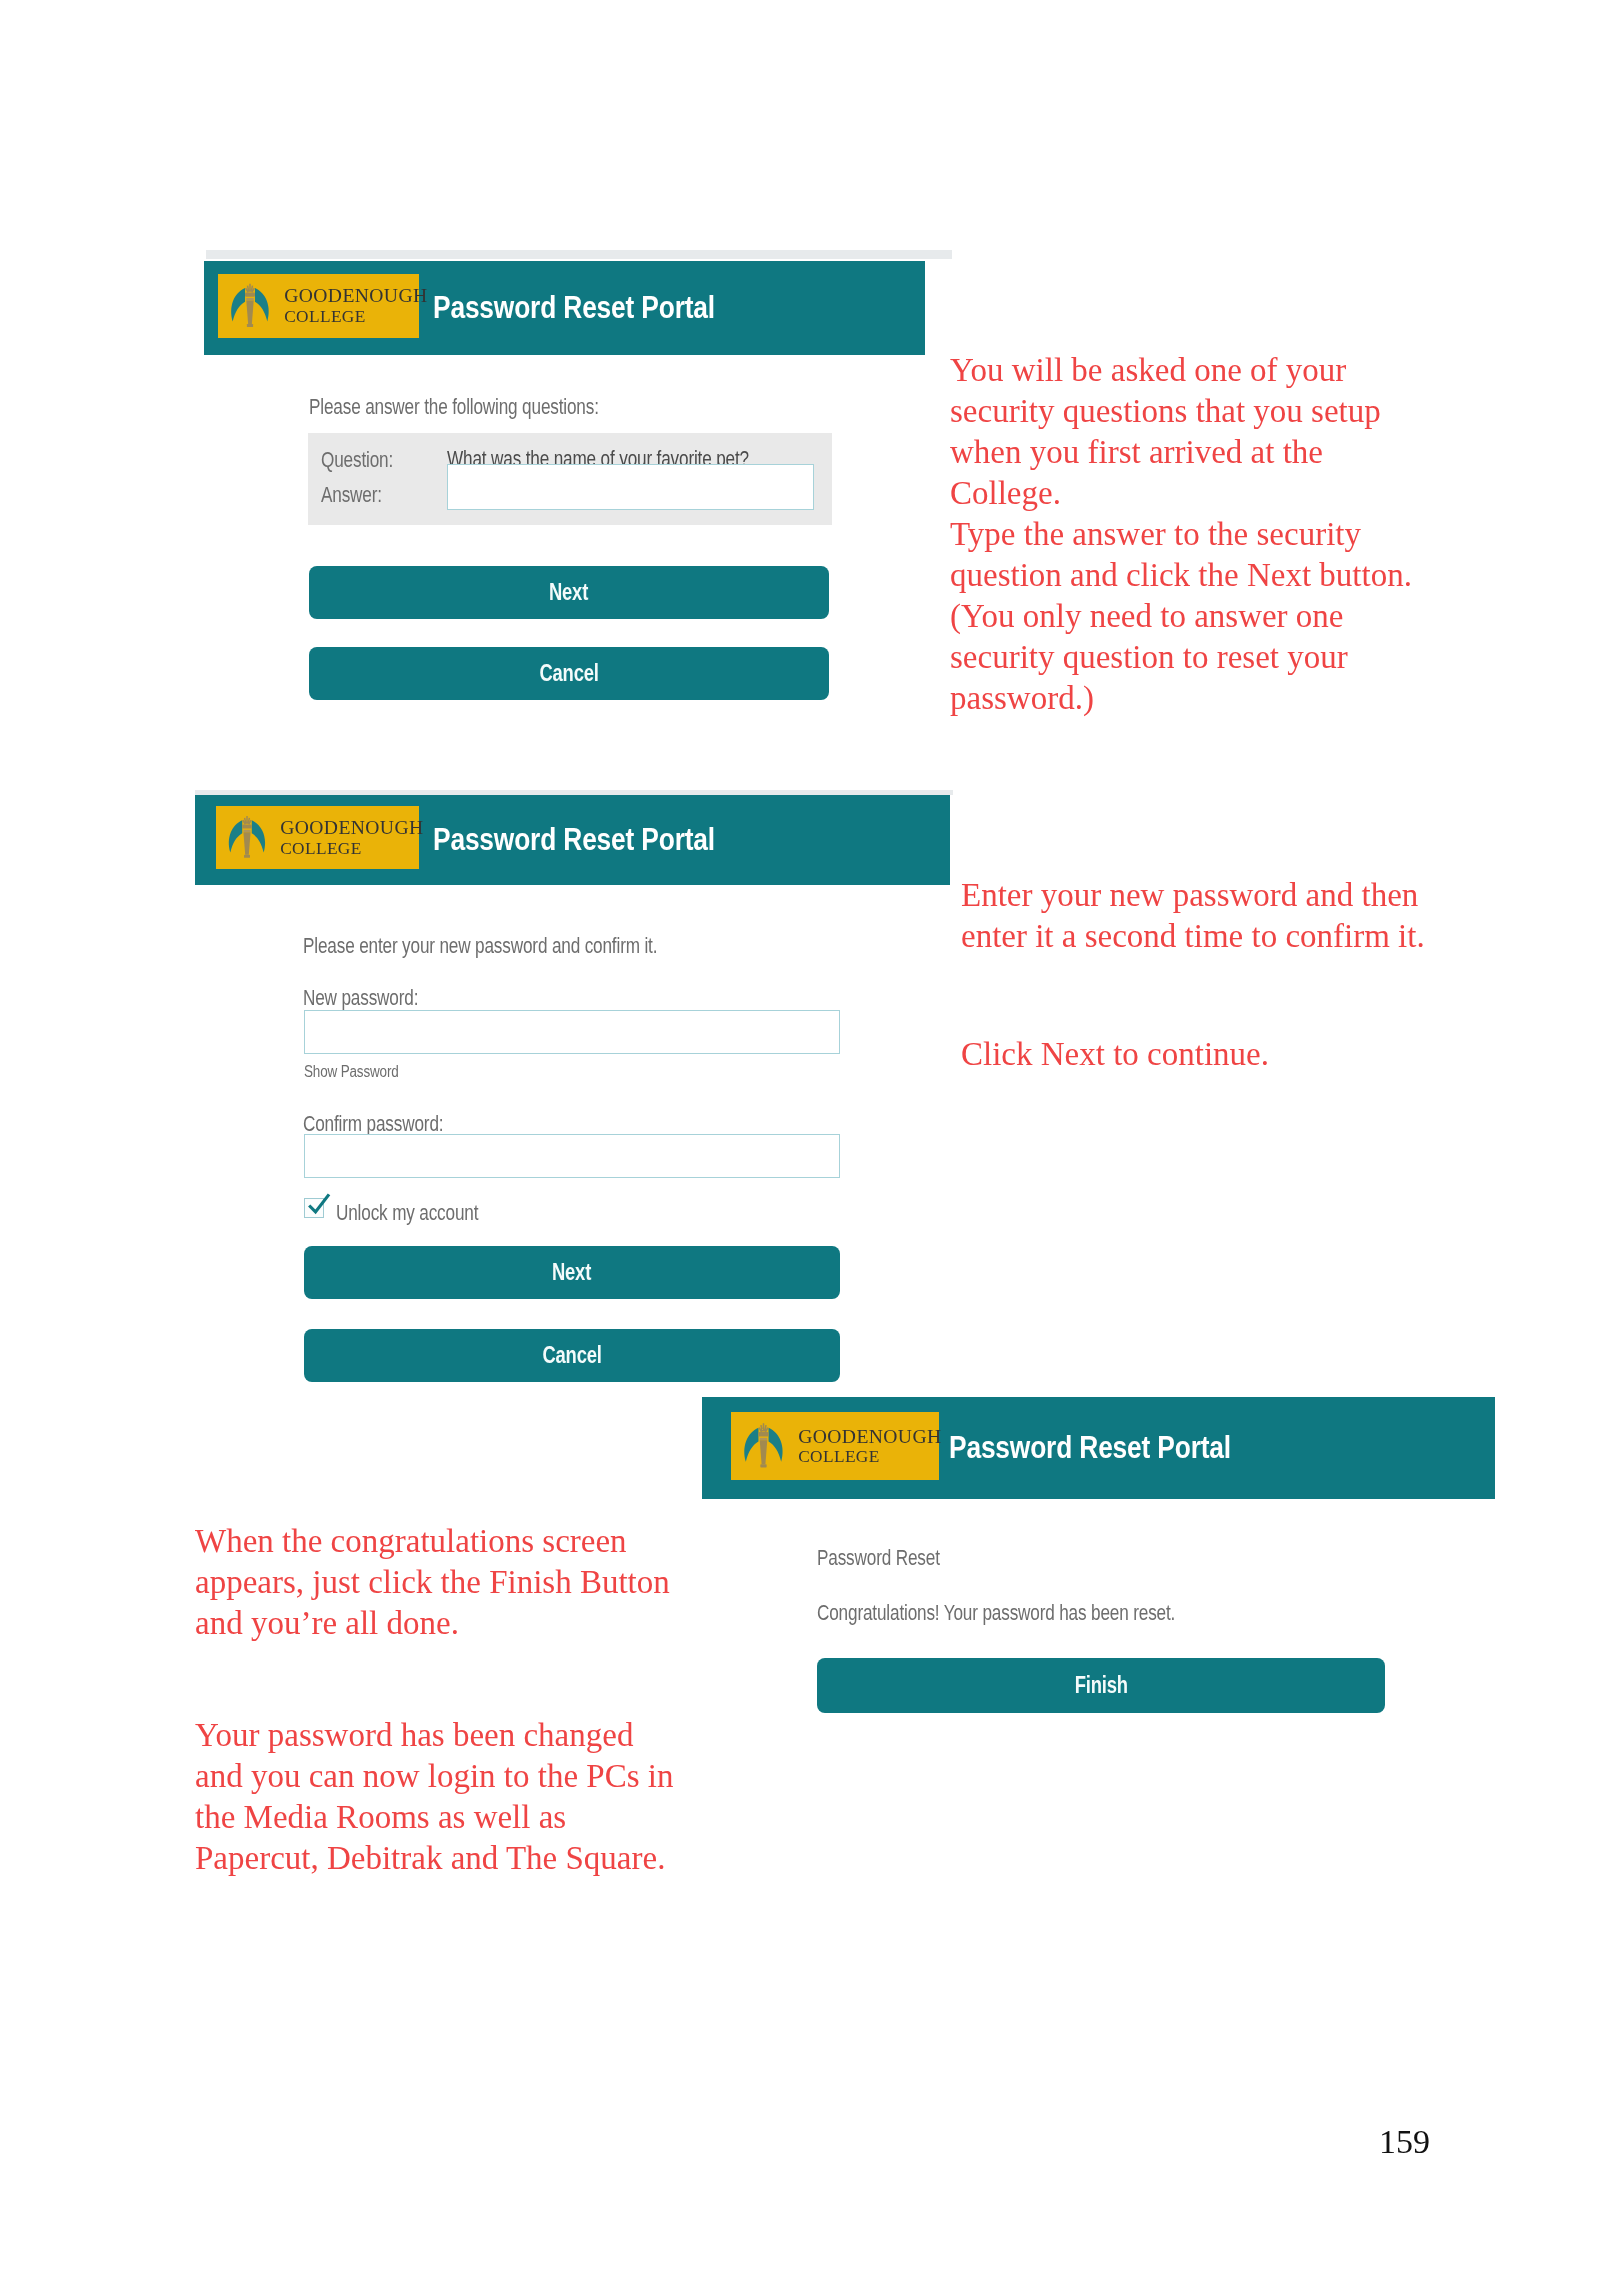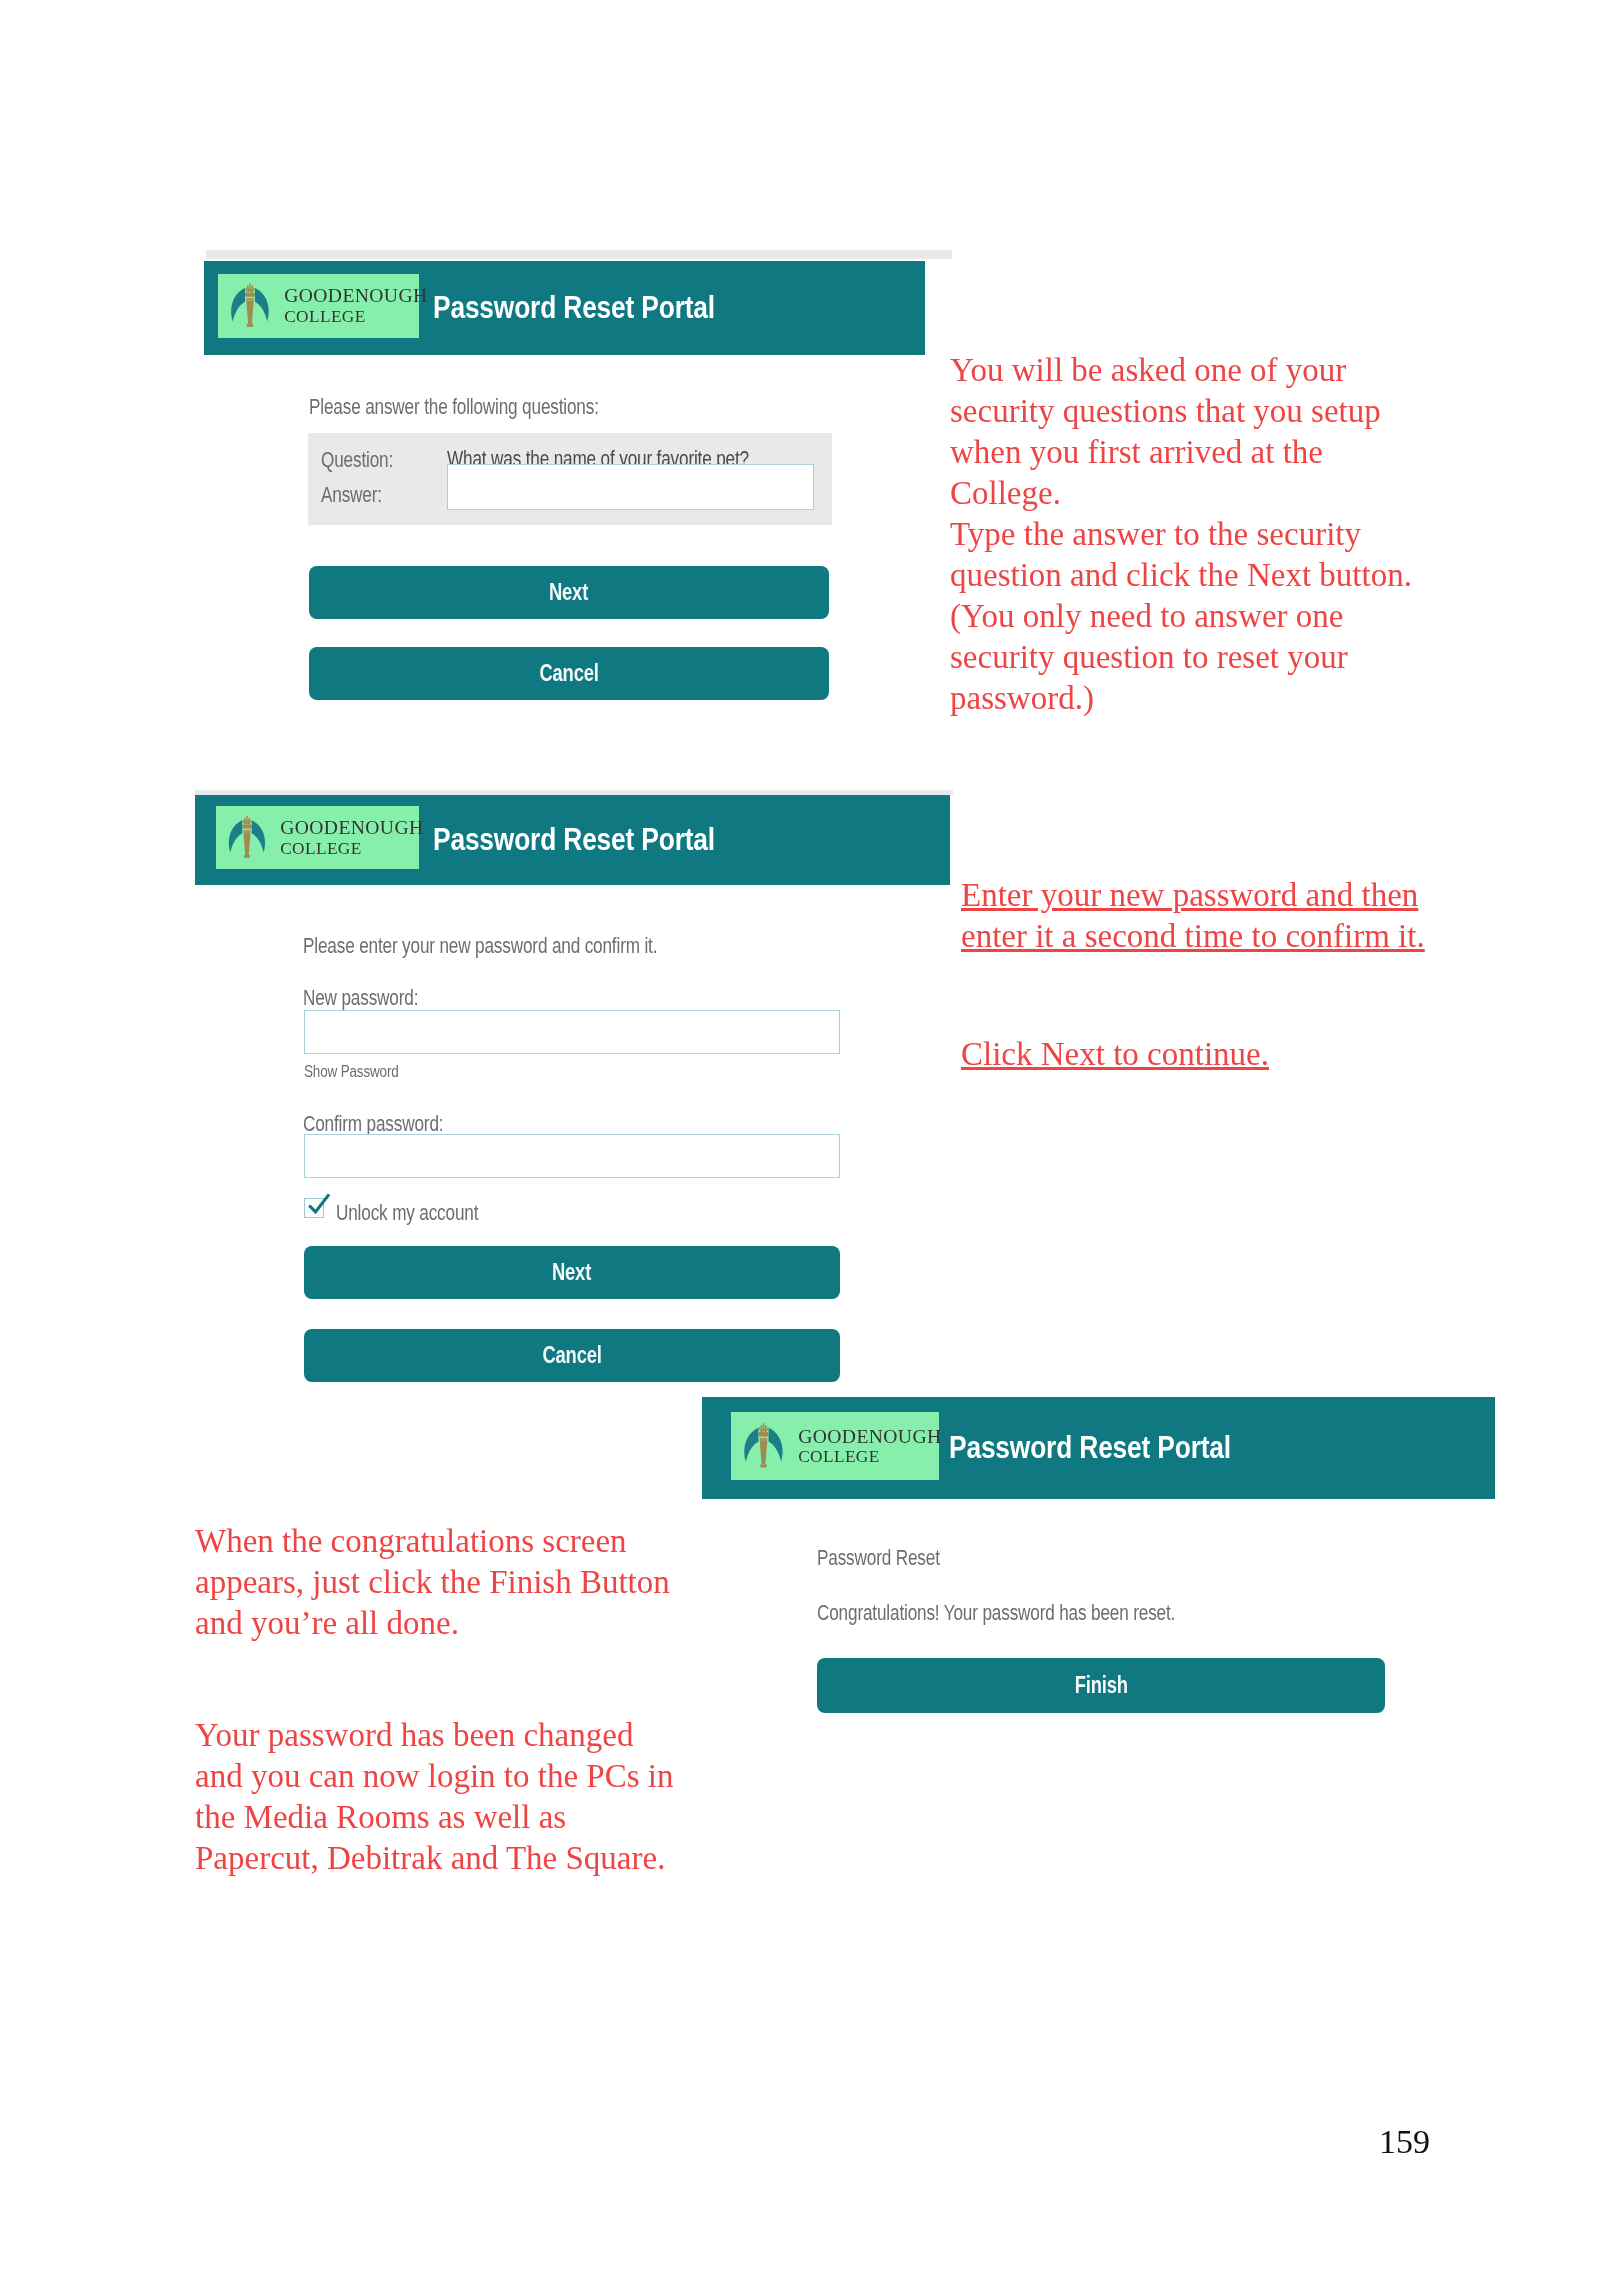--- a/index.html
+++ b/index.html
@@ -3,21 +3,21 @@
 <meta charset="utf-8">
 <style>
   html,body{margin:0;padding:0;background:#ffffff;}
   .page{position:relative;width:1623px;height:2295px;background:#ffffff;overflow:hidden;
         font-family:"Liberation Sans","DejaVu Sans",sans-serif;}
 
   
   .shot{position:absolute;background:#ffffff;}
   .edge-strip{position:absolute;background:#e7eaec;}
   .portal-header{position:absolute;left:0;top:0;background:#0f7881;}
-  .logo-box{position:absolute;background:#86efac;display:flex;align-items:center;}
+  .logo-box{position:absolute;background:#eab308;display:flex;align-items:center;}
   .logo-box svg{flex:0 0 auto;margin-left:6.3px;}
   .logo-text{margin-left:7.9px;color:#333333;font-family:"Liberation Serif","DejaVu Serif",serif;
              line-height:1.1;letter-spacing:0.4px;}
   .logo-line1{font-size:19.6px;display:block;}
   .logo-line2{font-size:17.3px;display:block;}
   .portal-title{position:absolute;top:50%;transform:translateY(-50%) scaleX(0.85);
                 transform-origin:0 50%;color:#ffffff;font-weight:bold;font-size:31px;
                 white-space:nowrap;letter-spacing:-0.2px;}
   .ui-text{position:absolute;color:#6d6d6d;font-size:22px;letter-spacing:-0.2px;
            transform:scaleX(0.78);transform-origin:0 50%;white-space:nowrap;}
@@ -72,21 +72,21 @@
   #s3-heading{left:115px;top:148px;}
   #s3-message{left:115px;top:203px;}
   #s3-finish{left:115px;top:261px;width:568px;height:55px;}
 
   
   .serif{position:absolute;font-family:"Liberation Serif","DejaVu Serif",serif;
          color:#ef4444;font-size:33px;line-height:41px;white-space:pre-line;}
   .serif .it{font-style:italic;}
   #ann1{left:950px;top:350px;width:534px;}
   #ann2{left:961px;top:834px;width:542px;}
-  #ann2 .p{white-space:pre-line;text-decoration:underline;}
+  #ann2 .p{white-space:pre-line;}
   #ann2 .p2{margin-top:35px;}
   #ann2 .p3{margin-top:36px;}
   #ann3{left:195px;top:1480px;width:534px;}
   #ann3 .p{white-space:pre-line;}
   #ann3 .p2{margin-top:30px;}
   #page-number{position:absolute;left:1379px;top:2123px;
                font-family:"Liberation Serif","DejaVu Serif",serif;font-size:34px;color:#111;}
   #strip1{left:206px;top:250px;width:746px;height:8.6px;}
   #strip2{left:195px;top:790px;width:758px;height:4.7px;}
 </style>

